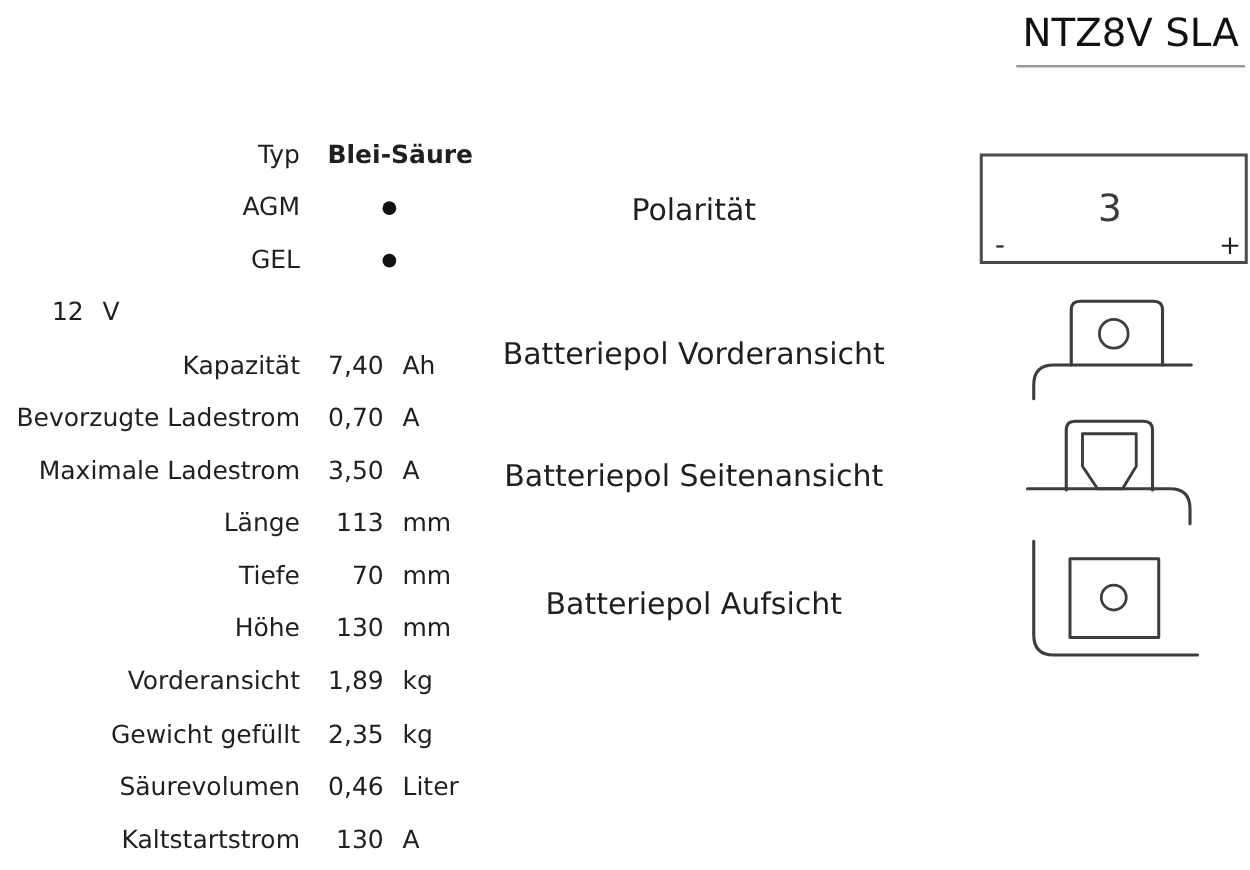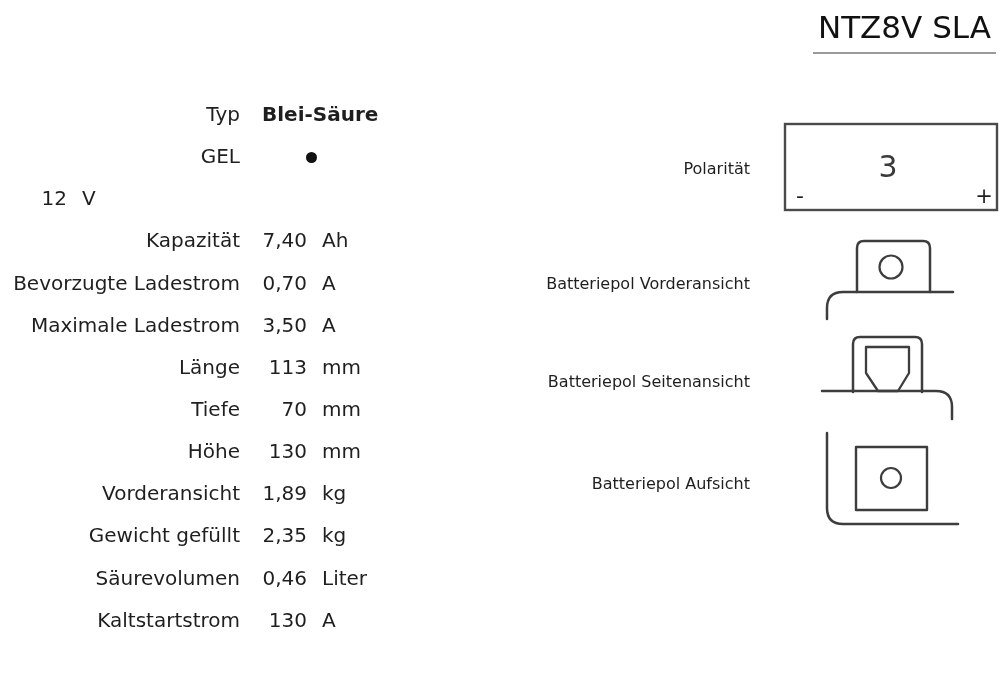--- a/index.html
+++ b/index.html
@@ -19,59 +19,64 @@
     top: 9px; right: 4px;
     font-size: 31px;
     color: #111111;
     padding: 0 5px 7px 5px;
     border-bottom: 2px solid #9a9a9a;
     white-space: nowrap;
   }
 
   
   .spec { position: absolute; left: 0; top: 102px; }
-  .row { display: flex; height: 42.15px; font-size: 20px; }
+  .row { display: flex; align-items: center; height: 42.15px; font-size: 20px; }
   .label { width: 240px; text-align: right; white-space: nowrap; }
   .value { width: 67px; text-align: right; white-space: nowrap; }
   .value.text { width: 200px; text-align: left; padding-left: 22px; font-weight: bold; }
   .unit { margin-left: 15px; text-align: left; white-space: nowrap; }
   .dot {
     display: inline-block;
     width: 11px; height: 11px;
     border-radius: 50%;
     background: #111111;
     transform: translateX(10px);
   }
 
   
   .rlabel {
     position: absolute;
-    left: 400px; width: 350px;
-    text-align: right;
-    font-size: 16px;
+    left: 380px; width: 350px;
+    text-align: center;
+    font-size: 24px;
     line-height: 27px;
     height: 27px;
     white-space: nowrap;
   }
   svg text { font-family: "DejaVu Sans", "Liberation Sans", sans-serif; }
 </style>
 </head>
 <body>
 
 <div class="page">
 
   <div class="title">NTZ8V SLA</div>
 
   <div class="spec">
   <div class="row">
     <span class="label">Typ</span>
     <span class="value text">Blei-Säure</span>
     <span class="unit"></span>
   </div>
 
+  <div class="row">
+    <span class="label">AGM</span>
+    <span class="value"><span class="dot" aria-label="•"></span></span>
+    <span class="unit"></span>
+  </div>
 
   <div class="row">
     <span class="label">GEL</span>
     <span class="value"><span class="dot" aria-label="•"></span></span>
     <span class="unit"></span>
   </div>
 
   <div class="row">
     <span class="value">12</span>
     <span class="unit">V</span>

